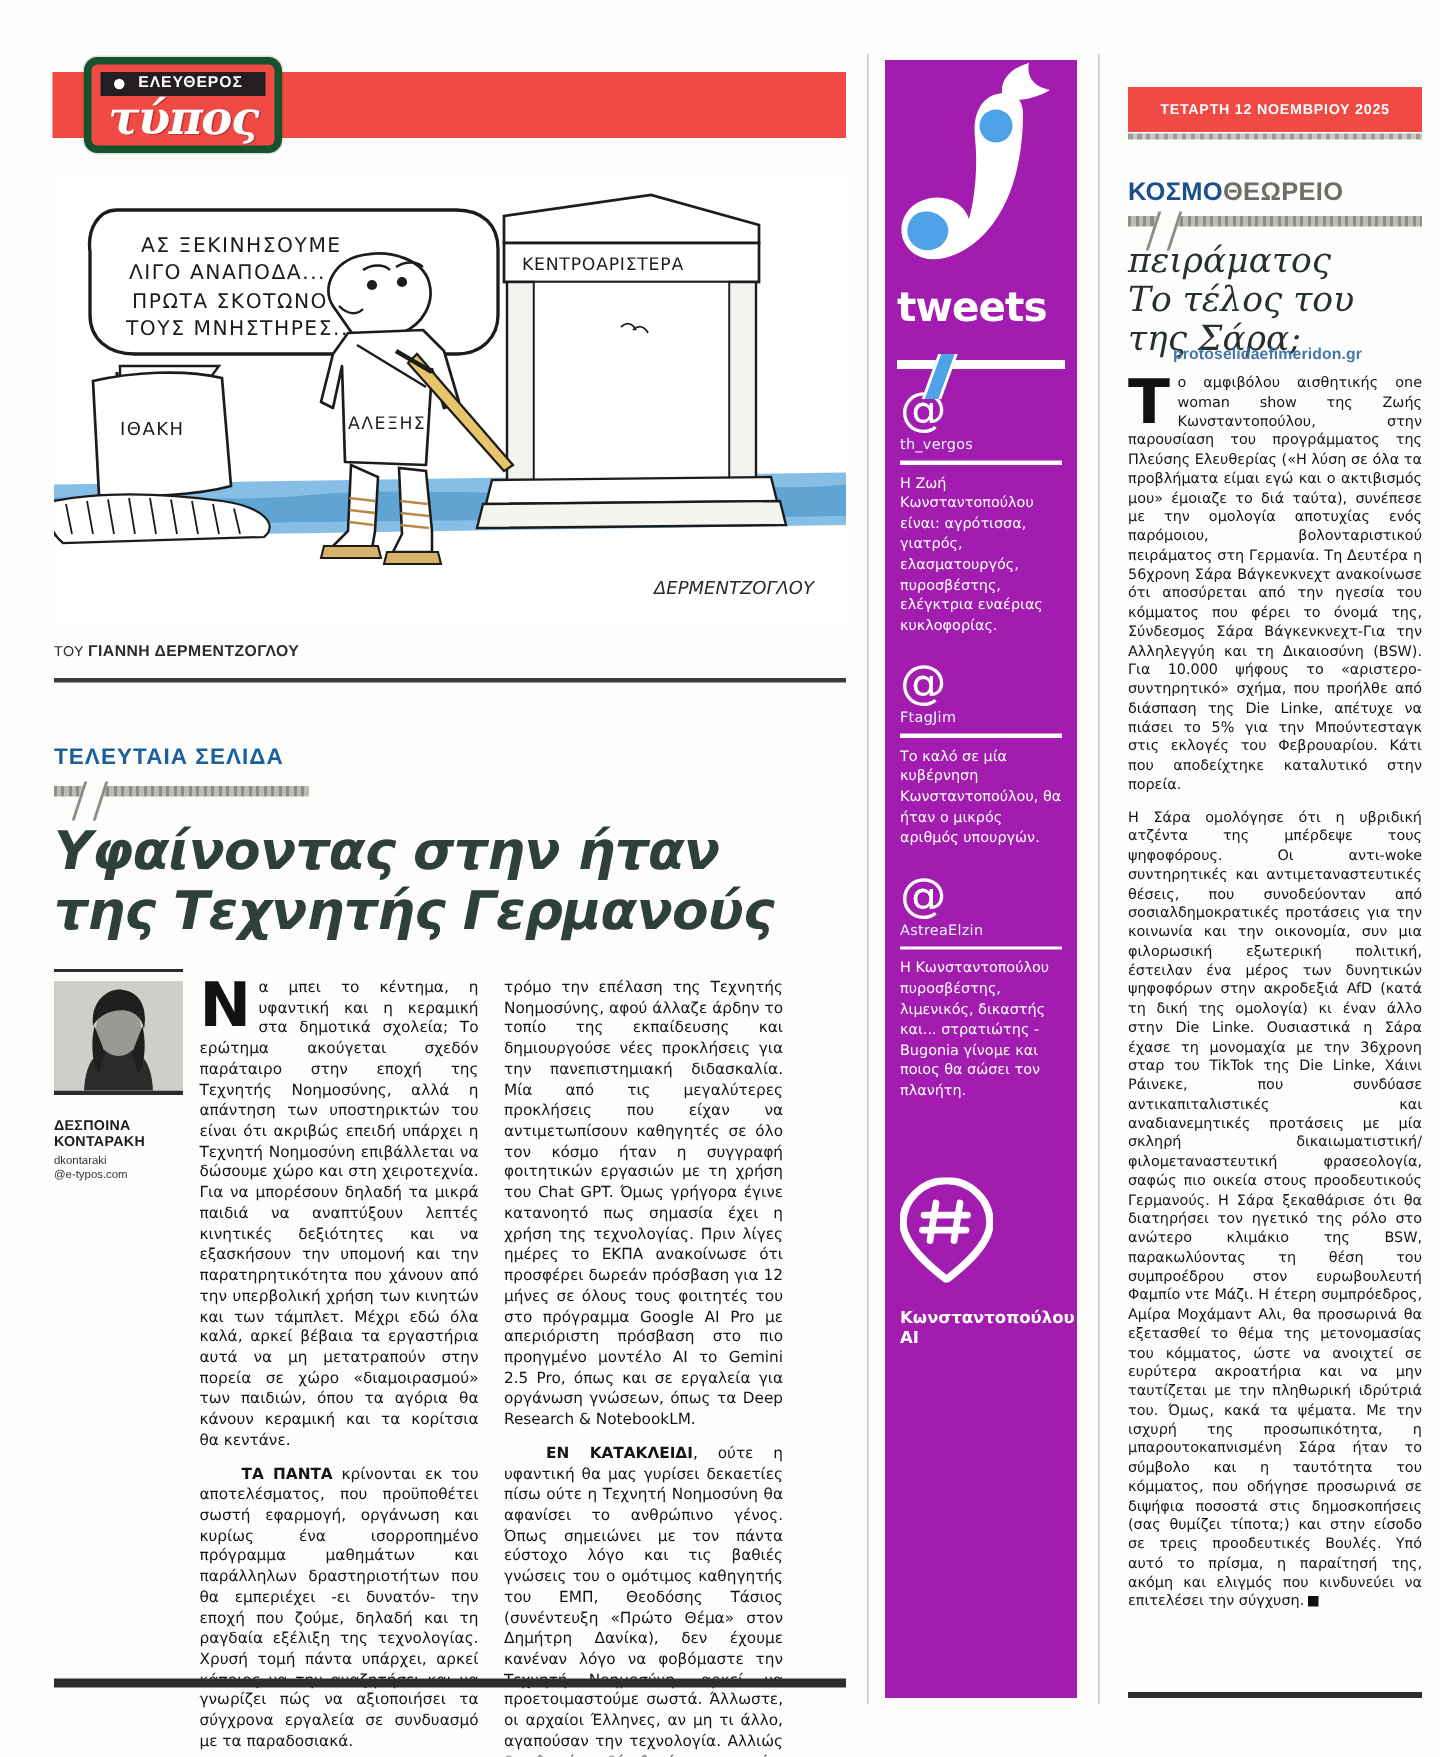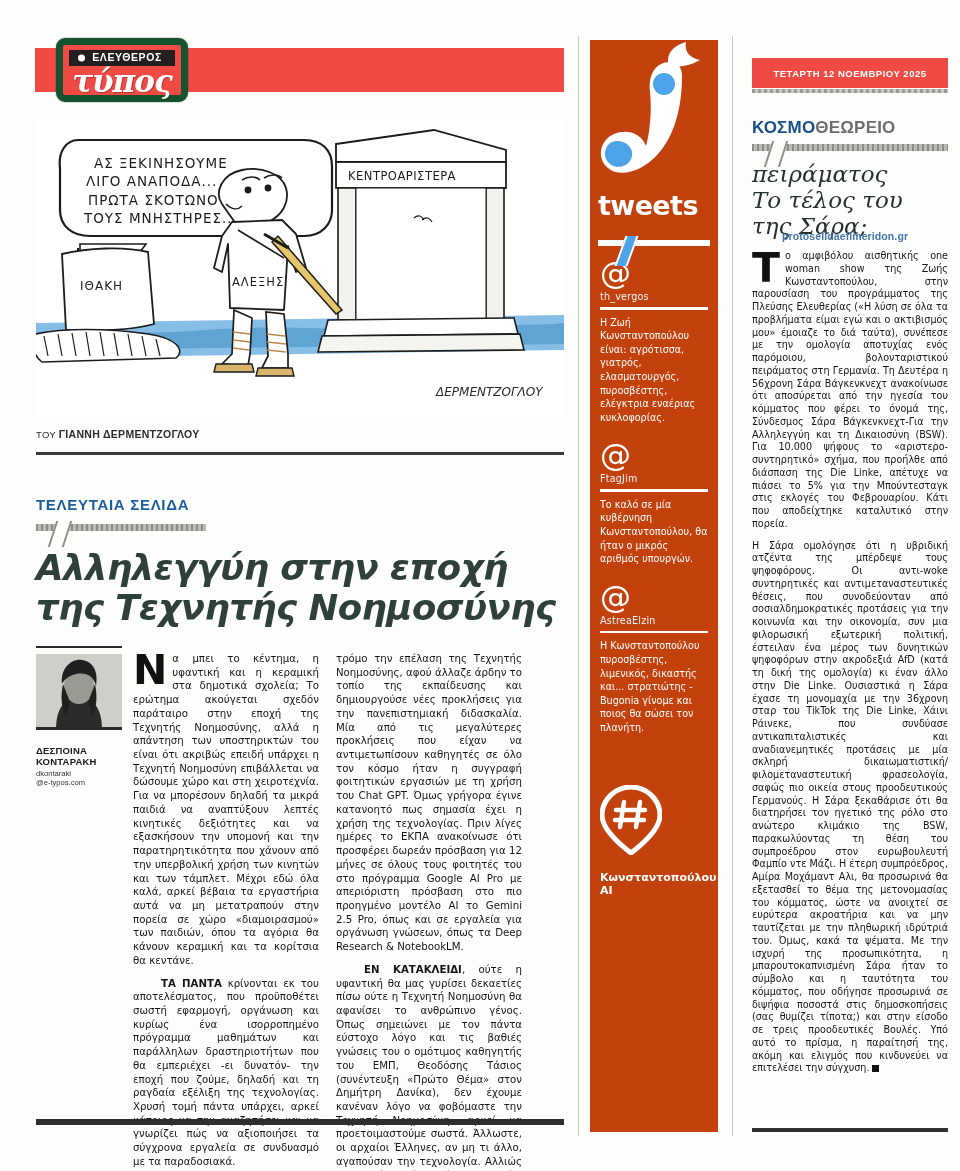--- a/index.html
+++ b/index.html
@@ -12,21 +12,21 @@
   }
   .page { position: relative; width: 960px; height: 1171px; background: #fdfdfc; }
 
   
   .masthead-band {
     position: absolute; left: 35px; top: 48px; width: 529px; height: 44px;
     background: #ef4b44;
   }
   .logo-box {
     position: absolute; left: 56px; top: 38px; width: 132px; height: 64px;
-    background: #ef4b44; border: 7px solid #14532d; border-radius: 9px;
+    background: #ef4b44; border: 5px solid #14532d; border-radius: 9px;
     box-shadow: 0 0 0 1px rgba(0,0,0,.12);
     display: flex; flex-direction: column; align-items: stretch;
     padding: 5px 6px 4px 6px;
   }
   .logo-top {
     background: #231f20; color: #ffffff;
     font-size: 10.5px; font-weight: bold; letter-spacing: .6px;
     text-align: center; padding: 2px 0 2px 10px; line-height: 1.1;
     position: relative;
   }
@@ -137,21 +137,21 @@
     margin-left: 3px; vertical-align: -1px;
   }
 
   #col1 { left: 133px; top: 652px; width: 186px; }
   #col2 { left: 336px; top: 652px; width: 186px; }
   .col-rule-1 { position: absolute; left: 36px; top: 1119px; width: 528px; height: 6px; background: #2e2e2e; }
 
   
   .tweets-col {
     position: absolute; left: 590px; top: 40px; width: 128px; height: 1092px;
-    background: #c2410c;
+    background: #a21caf;
     padding: 0; overflow: hidden;
   }
   .bird-wrap { position: relative; height: 196px; }
   .tweets-word {
     position: absolute; left: 8px; top: 150px;
     color: #ffffff; font-size: 27px; font-weight: bold; letter-spacing: -.6px;
     font-family: "DejaVu Sans", sans-serif;
   }
   .tw-rule { position: relative; height: 22px; margin: 0 8px; }
   .tw-rule .bar { position: absolute; left: 0; top: 4px; height: 6px; width: 112px; background: #ffffff; }
@@ -287,22 +287,22 @@
   </div>
   <div class="cartoon-rule"></div>
 
   <div class="kicker">ΤΕΛΕΥΤΑΙΑ ΣΕΛΙΔΑ</div>
   <div class="kicker-rule rule-notch">
     <div class="bar"></div>
       <div class="cut"></div>
   </div>
 
   <div class="headline">
-    <div>Αλληλεγγύη στην εποχή</div>
-    <div>της Τεχνητής Νοημοσύνης</div>
+    <div>Υφαίνοντας στην ήταν</div>
+    <div>της Τεχνητής Γερμανούς</div>
   </div>
 
   <div class="author-left">
     <div class="line"></div>
     <div class="author-photo">
       <svg width="86" height="76" viewBox="0 0 86 76" xmlns="http://www.w3.org/2000/svg">
         <rect width="86" height="76" fill="#cfcfca"></rect>
         <path d="M20 76 C20 52 30 44 43 44 C56 44 66 52 66 76 Z" fill="#2b2b2b"></path>
         <ellipse cx="43" cy="32" rx="15" ry="18" fill="#9a9a95"></ellipse>
         <path d="M26 30 C24 12 38 4 46 6 C60 8 62 22 60 32 C58 22 50 18 40 20 C32 22 28 26 26 30 Z" fill="#1f1f1f"></path>

